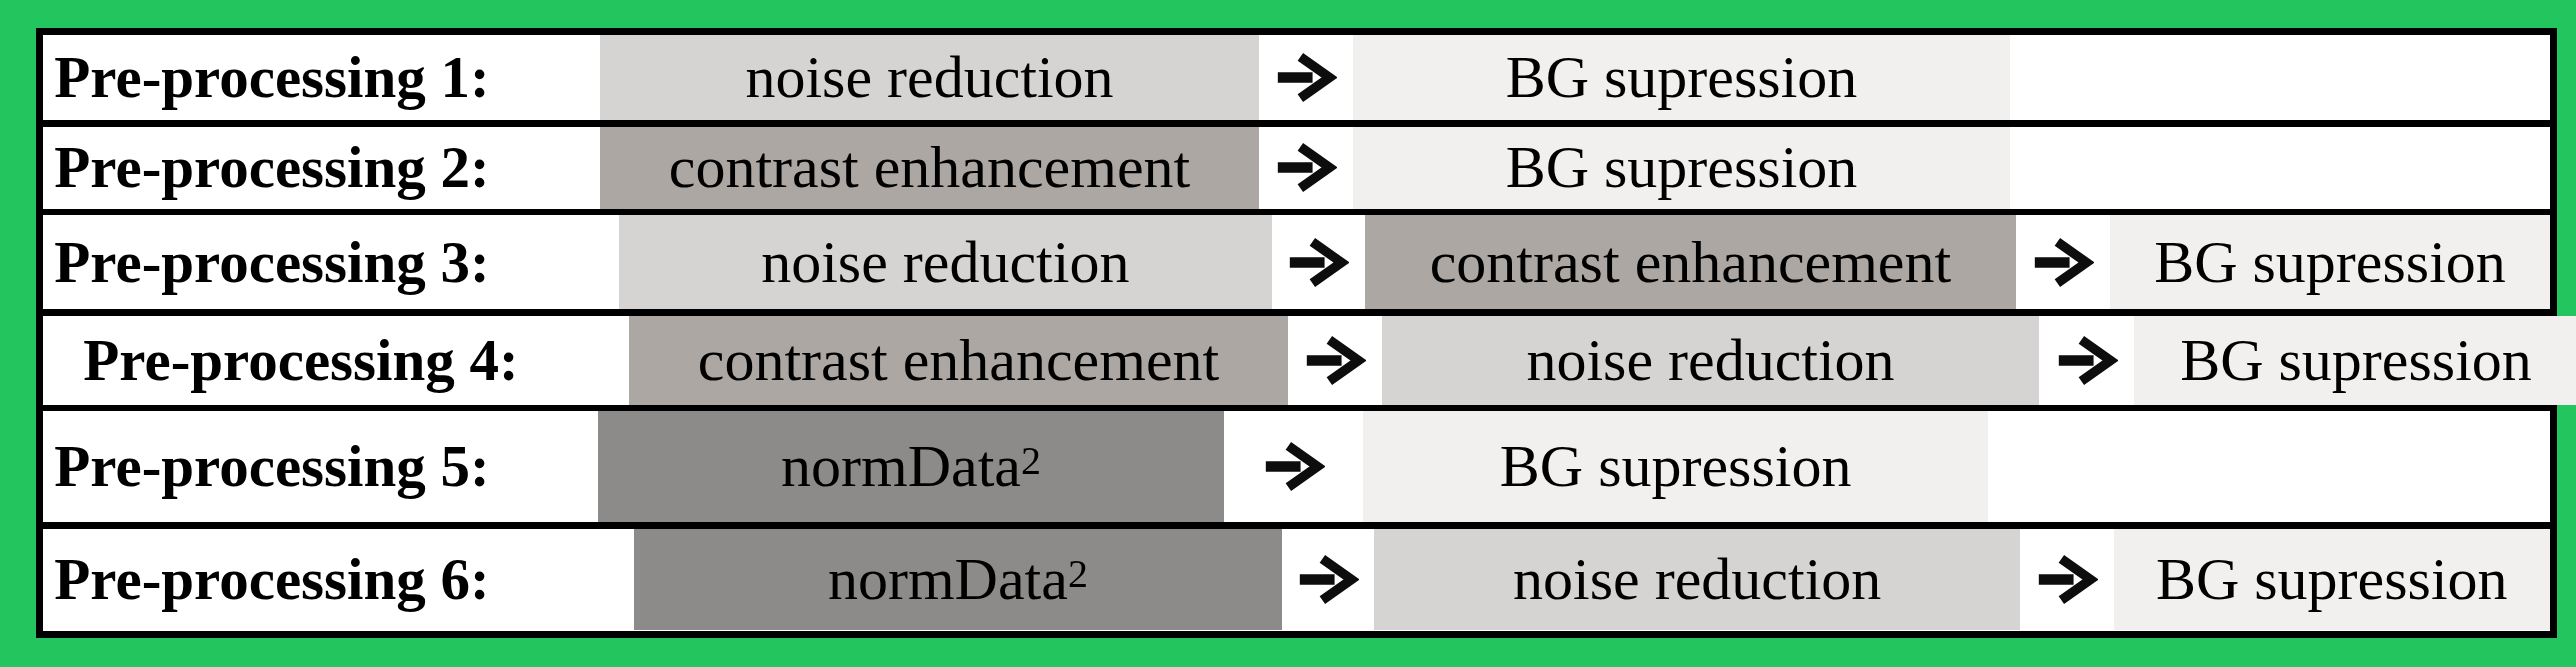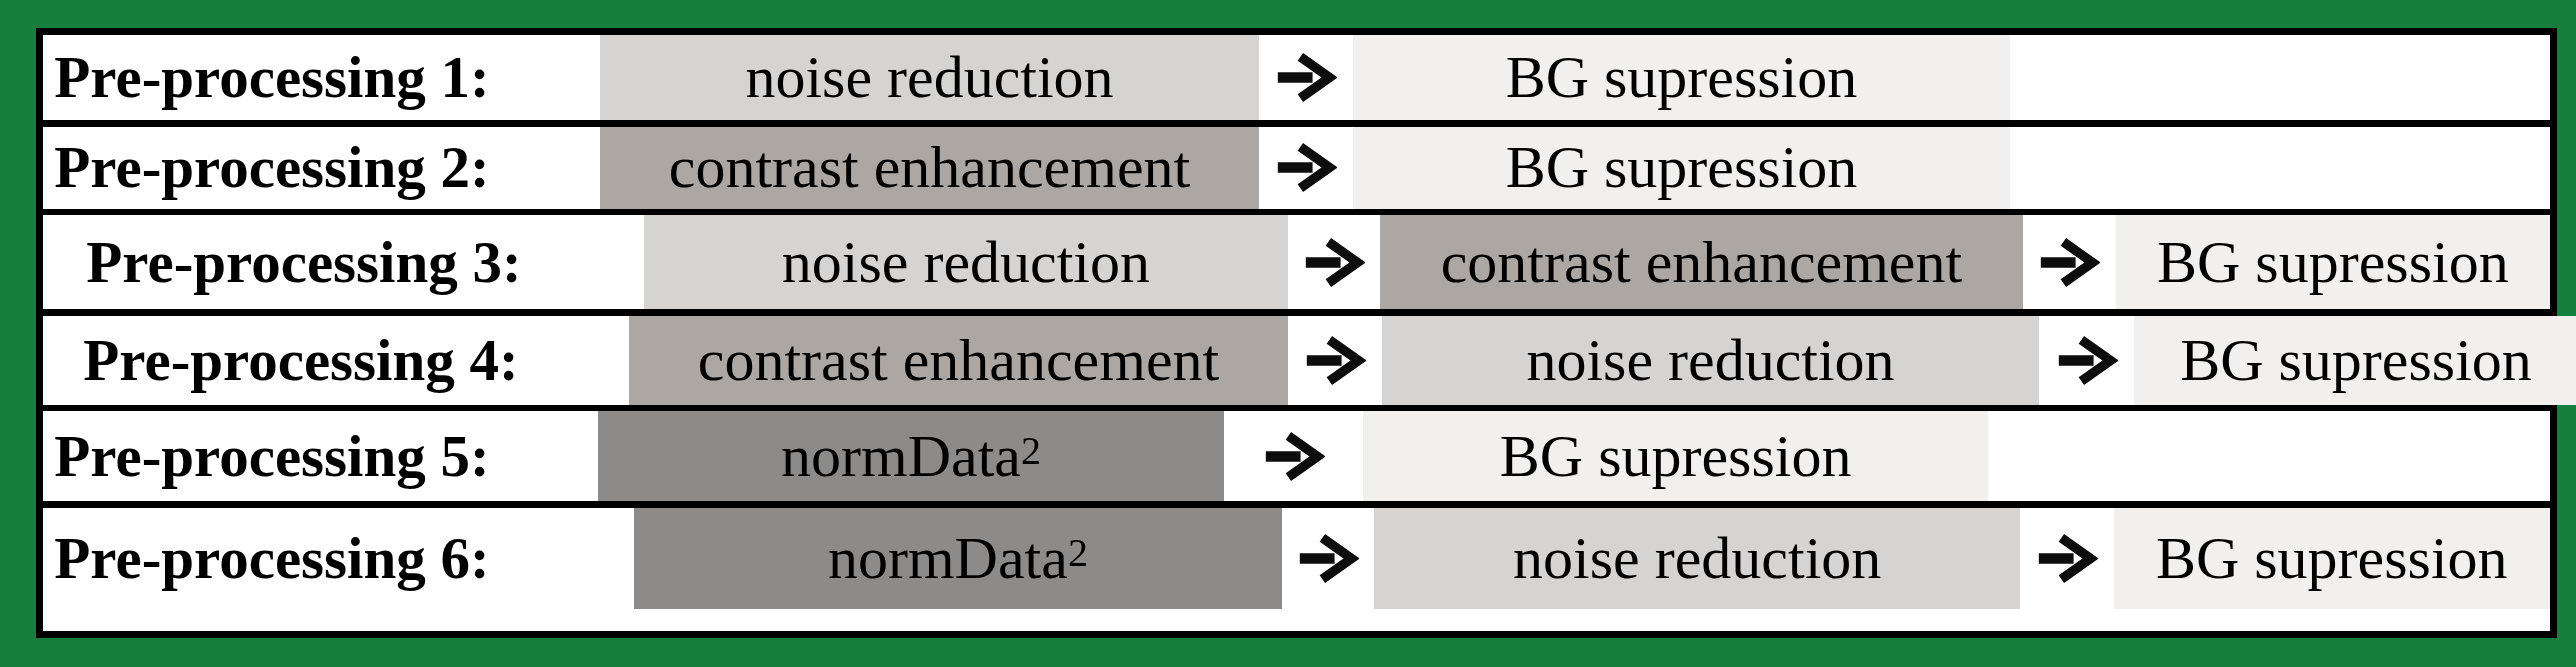--- a/index.html
+++ b/index.html
@@ -3,21 +3,21 @@
 <meta charset="utf-8">
 <style>
   html,body{margin:0;padding:0;}
   body{
     width:2576px;height:668px;
     background:#ffffff;
     font-family:"Liberation Serif","DejaVu Serif",serif;
     position:relative;
     overflow:hidden;
   }
-  .canvas{position:absolute;left:0;top:0;width:2576px;height:668px;background:#15803d;}
+  .canvas{position:absolute;left:0;top:0;width:2576px;height:668px;background:#22c55e;}
   .pp-table{
     position:absolute;left:36px;top:28px;
     width:2507px;height:596px;
     border:7.6px solid #000;
     background:#ffffff;
     box-sizing:content-box;
   }
   .pp-row{
     display:flex;flex-direction:row;align-items:stretch;
     width:100%;
@@ -82,21 +82,21 @@
           </svg>
         </div>
         <div class="cell step" style="width: 657px; background: rgb(241, 240, 238);">
           <span class="step-text">BG supression</span>
         </div>
         <div class="cell empty" style="width: 95px;"></div>
         <div class="cell empty" style="width: 444px;"></div>
       </div>
       <div class="row-sep"></div>
       <div class="pp-row" style="height: 94px;">
-        <div class="cell label" style="width: 581px; margin-left: 32px;">Pre-processing 3:</div>
+        <div class="cell label" style="width: 581px;">Pre-processing 3:</div>
         <div class="cell step" style="width: 659px; background: rgb(213, 212, 210);">
           <span class="step-text">noise reduction</span>
         </div>
         <div class="cell arrow-slot" style="width: 94px;">
           <svg width="62" height="55" viewBox="0 0 66 58" class="arrow-svg">
             <path d="M3 29 H40" stroke="#0d0d0d" stroke-width="11" fill="none"></path>
             <path d="M27 7 L58 29 L27 51" stroke="#0d0d0d" stroke-width="10" fill="none"></path>
           </svg>
         </div>
         <div class="cell step" style="width: 657px; background: rgb(172, 167, 163);">
@@ -131,21 +131,21 @@
           <svg width="62" height="55" viewBox="0 0 66 58" class="arrow-svg">
             <path d="M3 29 H40" stroke="#0d0d0d" stroke-width="11" fill="none"></path>
             <path d="M27 7 L58 29 L27 51" stroke="#0d0d0d" stroke-width="10" fill="none"></path>
           </svg>
         </div>
         <div class="cell step" style="width: 444px; background: rgb(241, 240, 238);">
           <span class="step-text">BG supression</span>
         </div>
       </div>
       <div class="row-sep"></div>
-      <div class="pp-row" style="height: 90px; gap: 25px;">
+      <div class="pp-row" style="height: 111px; gap: 25px;">
         <div class="cell label" style="width: 557px;">Pre-processing 5:</div>
         <div class="cell step" style="width: 659px; background: rgb(141, 139, 137);">
           <span class="step-text">normData</span>
           <sup class="step-sup">2</sup>
         </div>
         <div class="cell arrow-slot" style="width: 94px;">
           <svg width="62" height="55" viewBox="0 0 66 58" class="arrow-svg">
             <path d="M3 29 H40" stroke="#0d0d0d" stroke-width="11" fill="none"></path>
             <path d="M27 7 L58 29 L27 51" stroke="#0d0d0d" stroke-width="10" fill="none"></path>
           </svg>

